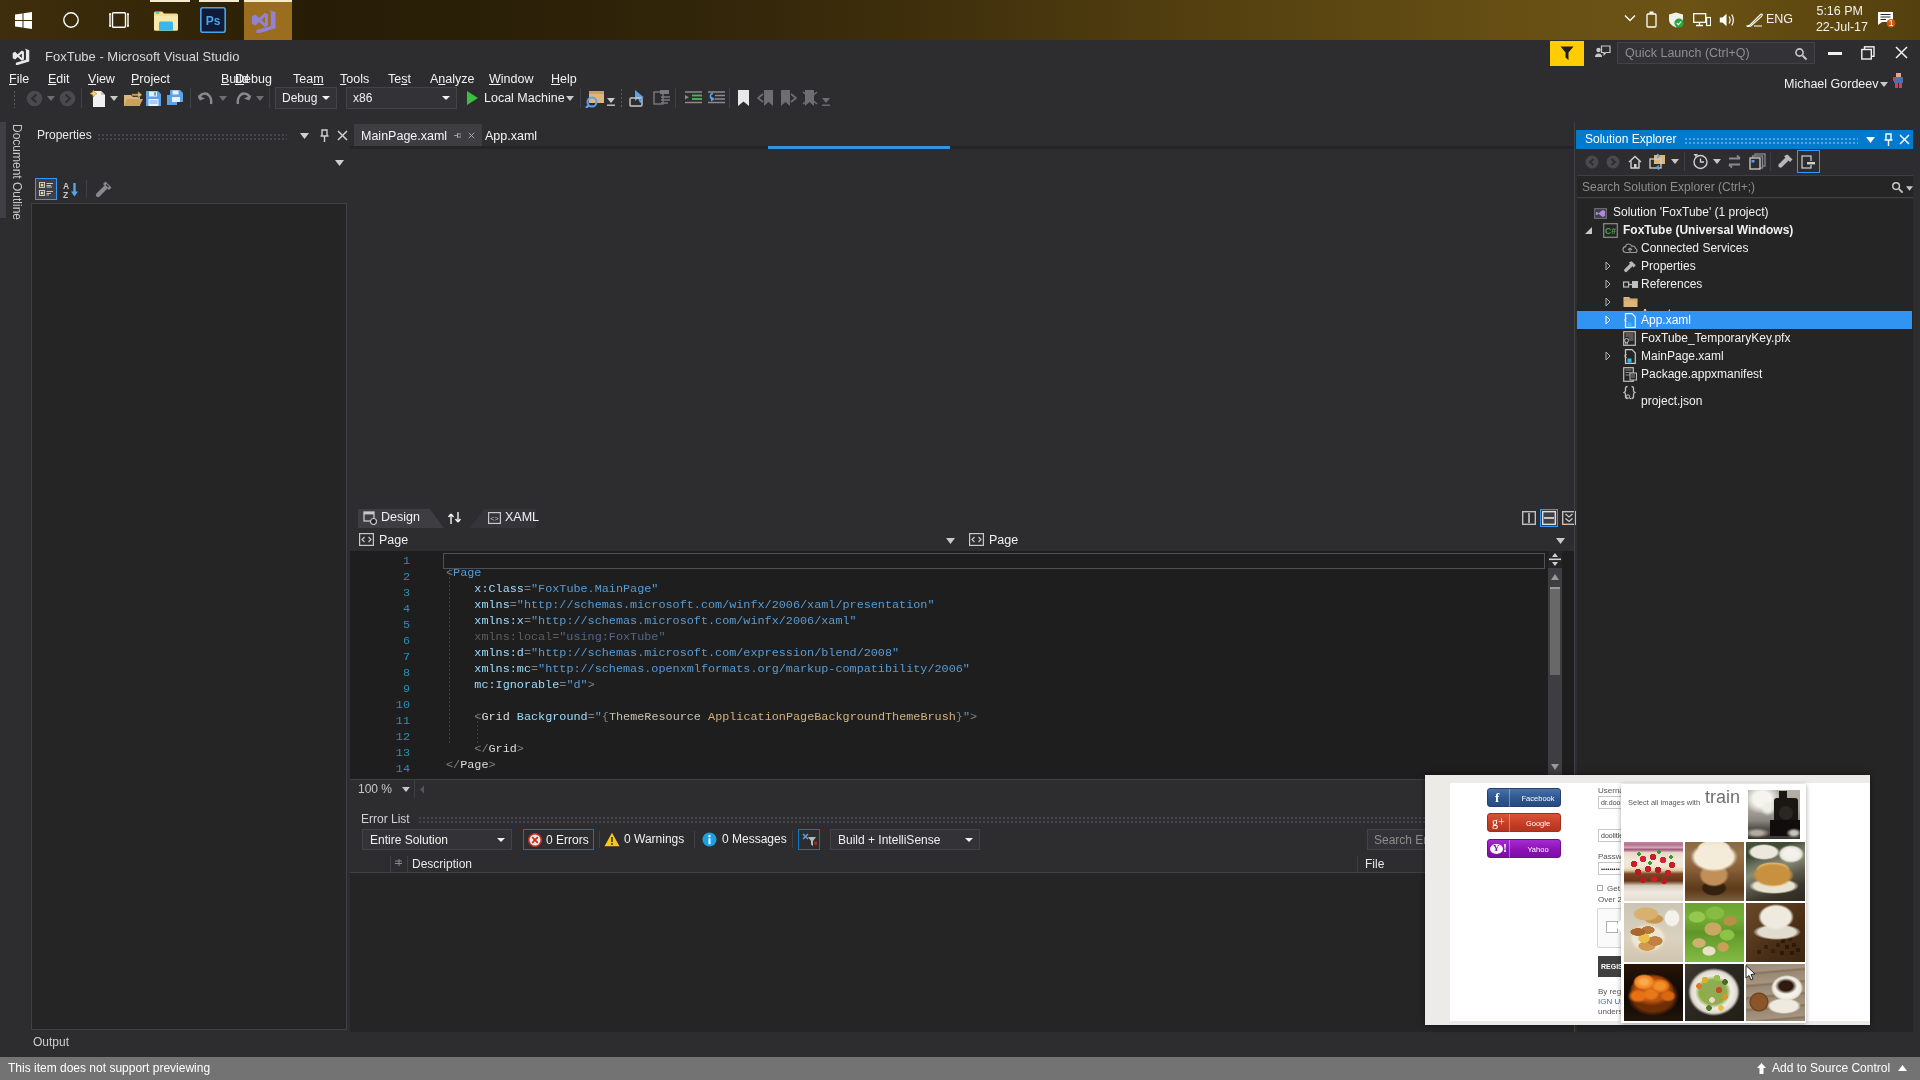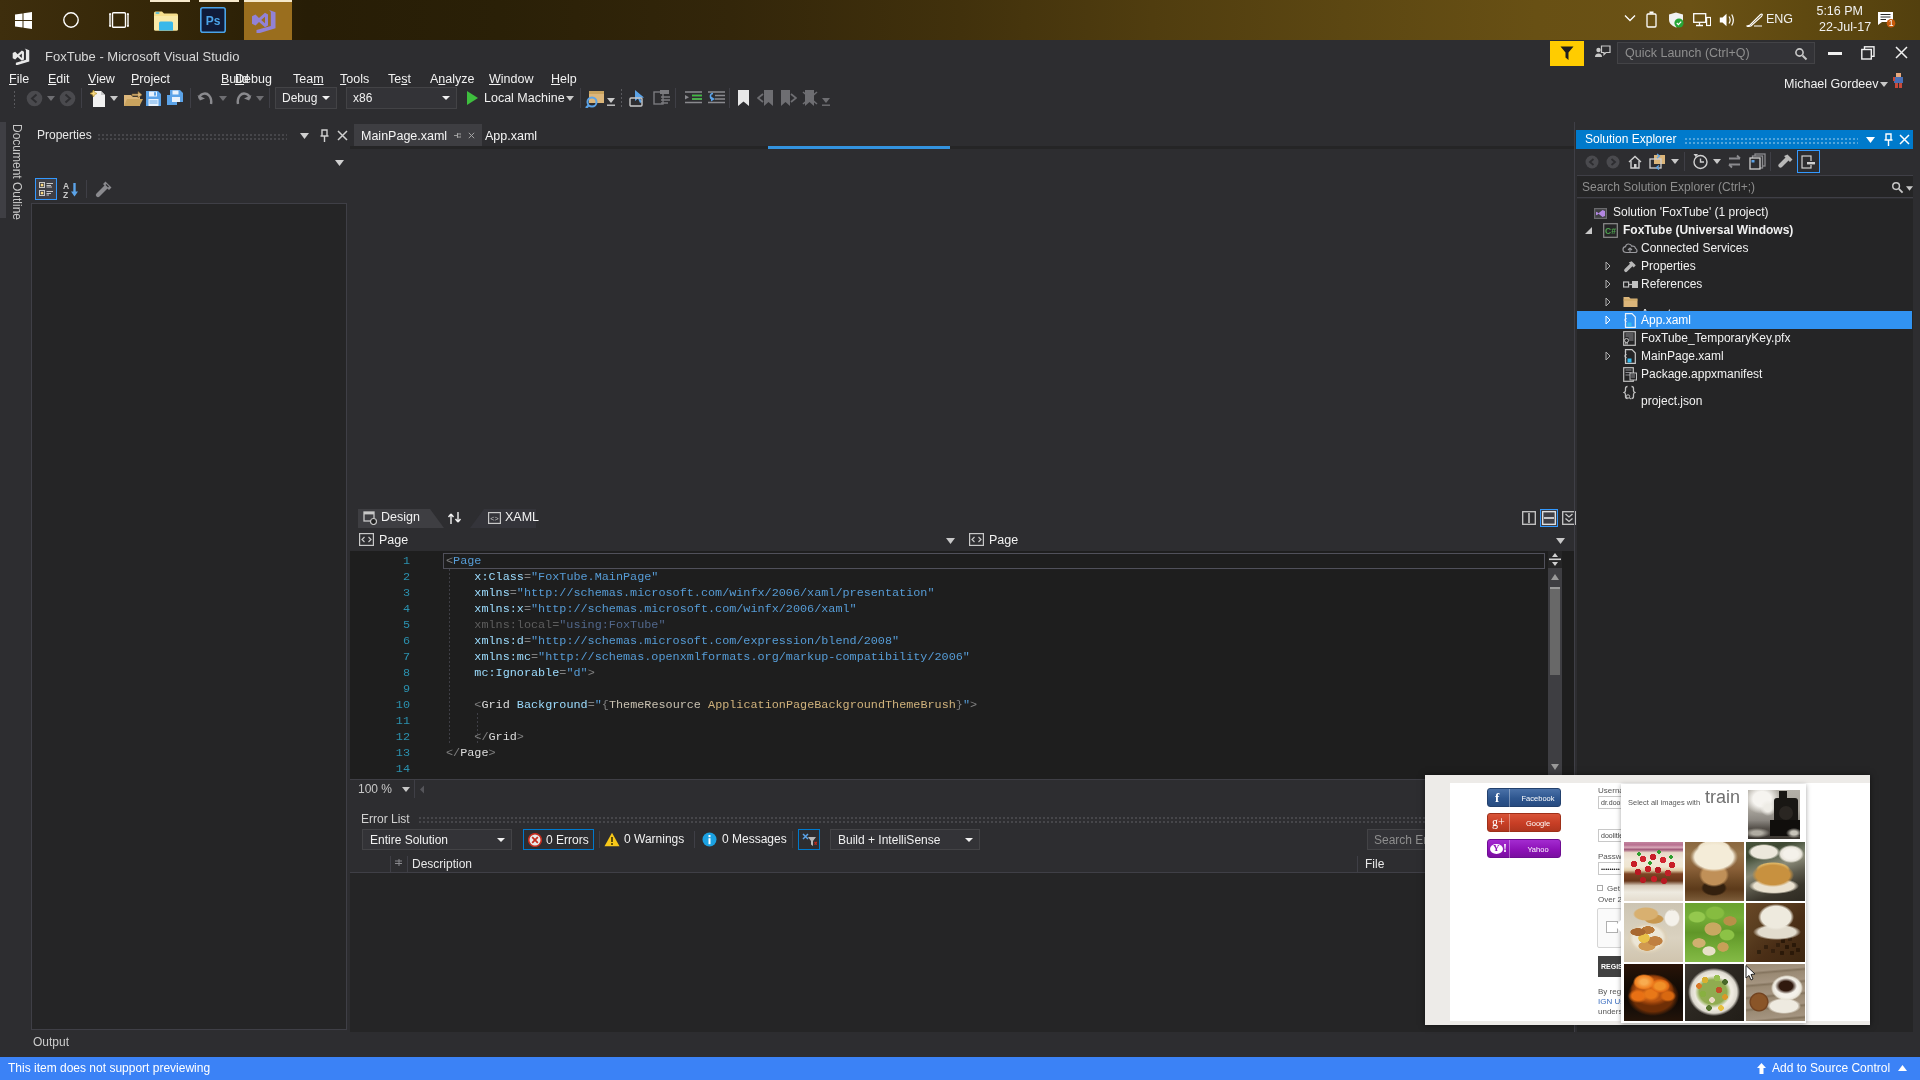--- a/index.html
+++ b/index.html
@@ -37,36 +37,36 @@
   #props { left:31px; top:122px; width:316px; height:908px; }
   #propbody { position:absolute; left:0; top:81px; width:316px; height:827px; background:#252526; border:1px solid #3F3F46; }
 
   
   #editor { left:350px; top:122px; width:1224px; height:910px; }
   .tab { position:absolute; top:2px; height:23px; display:flex; align-items:center; font-size:12.5px; color:#F5F5F5; padding:0 7px; }
   #design-surface { position:absolute; left:0; top:27px; width:1224px; height:359px; background:#242424; }
   #splitbar { position:absolute; left:0; top:386px; width:1224px; height:20px; background:#2D2D30; }
   #navbar { position:absolute; left:0; top:406px; width:1224px; height:23px; background:#2D2D30; }
   #code { position:absolute; left:0; top:429px; width:1224px; height:228px; background:#1E1E1E; font-family:"Liberation Mono", monospace; font-size:11.8px; }
-  .cl { position:absolute; height:16px; line-height:16px; white-space:pre; }
+  .cl { position:absolute; height:16px; line-height:16px; white-space:pre;margin-top:12px; }
   .ln { position:absolute; width:60px; text-align:right; color:#2B91AF; font-family:"Liberation Mono", monospace; font-size:11.8px; height:16px; line-height:16px; }
   .c-el { color:#569CD6; } .c-at { color:#9CDCFE; } .c-d { color:#808080; }
   .c-s { color:#569CD6; } .c-gray { color:#5E5E5E; } .c-gs { color:#51678B; }
   .c-w { color:#DCDCDC; } .c-tan { color:#D0B27C; } .c-tr { color:#C8C0B0; }
   #codebottom { position:absolute; left:0; top:657px; width:1224px; height:19px; background:#2D2D30; border-top:1px solid #3F3F46; }
 
   
   #solx { left:1576px; top:122px; width:337px; height:933px; }
   .serow { position:absolute; left:1px; width:335px; height:18px; display:flex; align-items:center; color:#F1F1F1; font-size:12px; }
 
   
   #errlist { left:350px; top:806px; width:1224px; height:226px; }
 
   
-  #statusbar { left:0; top:1057px; width:1920px; height:23px; background:#3b82f6; }
+  #statusbar { left:0; top:1057px; width:1920px; height:23px; background:#737373; }
 
   
   #float { left:1425px; top:775px; width:445px; height:250px; background:#F1F0EE; box-shadow:0 0 6px rgba(0,0,0,.5); }
   
   #cell1 { background:
     radial-gradient(circle 3.5px at 10px 22px, #C81E28 96%, transparent), radial-gradient(circle 3.5px at 19px 17px, #D22530 96%, transparent),
     radial-gradient(circle 3.5px at 29px 15px, #C81E28 96%, transparent), radial-gradient(circle 3.5px at 39px 18px, #D22530 96%, transparent),
     radial-gradient(circle 3.5px at 48px 23px, #C81E28 96%, transparent), radial-gradient(circle 3.5px at 14px 30px, #B81822 96%, transparent),
     radial-gradient(circle 3.5px at 24px 27px, #C81E28 96%, transparent), radial-gradient(circle 3.5px at 34px 28px, #B81822 96%, transparent),
     radial-gradient(circle 3.5px at 44px 31px, #C02028 96%, transparent), radial-gradient(circle 3px at 19px 38px, #B81822 96%, transparent),
@@ -236,21 +236,21 @@
         </svg>
       <svg class="abs" style="left:99px;top:13px;" width="16" height="14" viewBox="0 0 16 14">
           <path d="M0.8 4.5 H3.5 L7.5 0.8 V13.2 L3.5 9.5 H0.8 Z" fill="#fff"></path>
           <path d="M10 3.5 Q12.3 7 10 10.5 M12.7 1.5 Q16 7 12.7 12.5" stroke="#fff" stroke-width="1.2" fill="none"></path>
         </svg>
       <svg class="abs" style="left:126px;top:13px;" width="17" height="14" viewBox="0 0 17 14">
           <path d="M1 13 L4 12 L14.5 1.5 Q15.8 0.6 16.4 1.8 L15.5 3.5 L5 13 L1.8 13.6 Z M8 13 H16" stroke="#fff" stroke-width="1.1" fill="none"></path>
         </svg>
       <div class="abs txt" style="left:146px;top:12px;font-size:12.5px;">ENG</div>
       <div class="abs txt" style="left:185px;top:4px;width:58px;text-align:right;font-size:12.5px;">5:16 PM</div>
-      <div class="abs txt" style="left:199px;top:20px;width:58px;text-align:left;font-size:12.5px;">22-Jul-17</div>
+      <div class="abs txt" style="left:190px;top:20px;width:58px;text-align:right;font-size:12.5px;">22-Jul-17</div>
       <svg class="abs" style="left:257px;top:11px;" width="19" height="17" viewBox="0 0 19 17">
           <path d="M1 1 H16 V11 H5 L1 14 Z" fill="#fff"></path>
           <path d="M3.5 3.5 H13.5 M3.5 6 H13.5 M3.5 8.5 H9" stroke="#2a2a2a" stroke-width="1"></path>
           <circle cx="14" cy="12.2" r="4.3" fill="#C85A0A"></circle>
           <text x="14" y="15.3" font-size="8.5" fill="#fff" text-anchor="middle" font-family="Liberation Sans">1</text>
         </svg>
     </div>
   </div>
 
   <div id="titlebar" class="abs">

